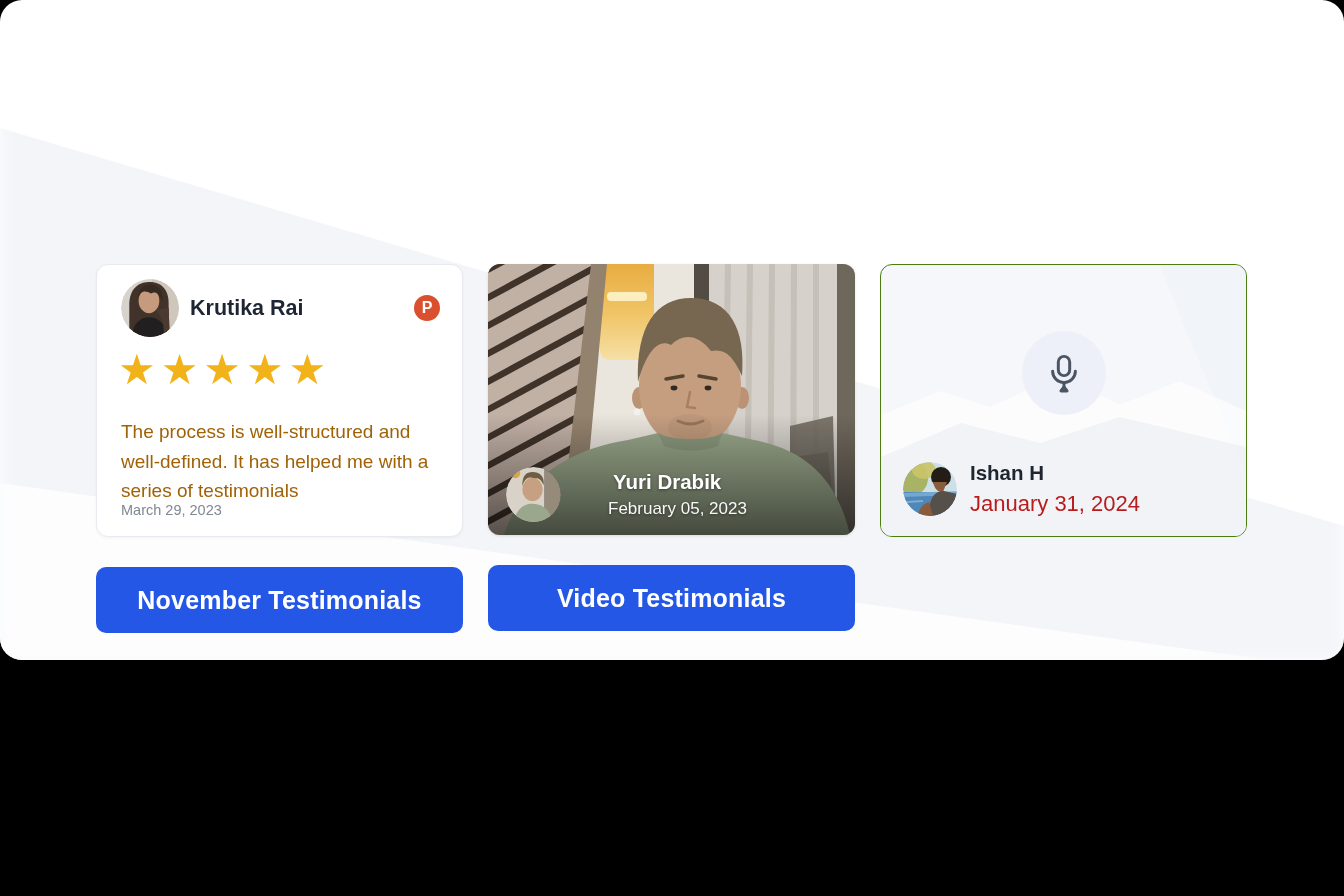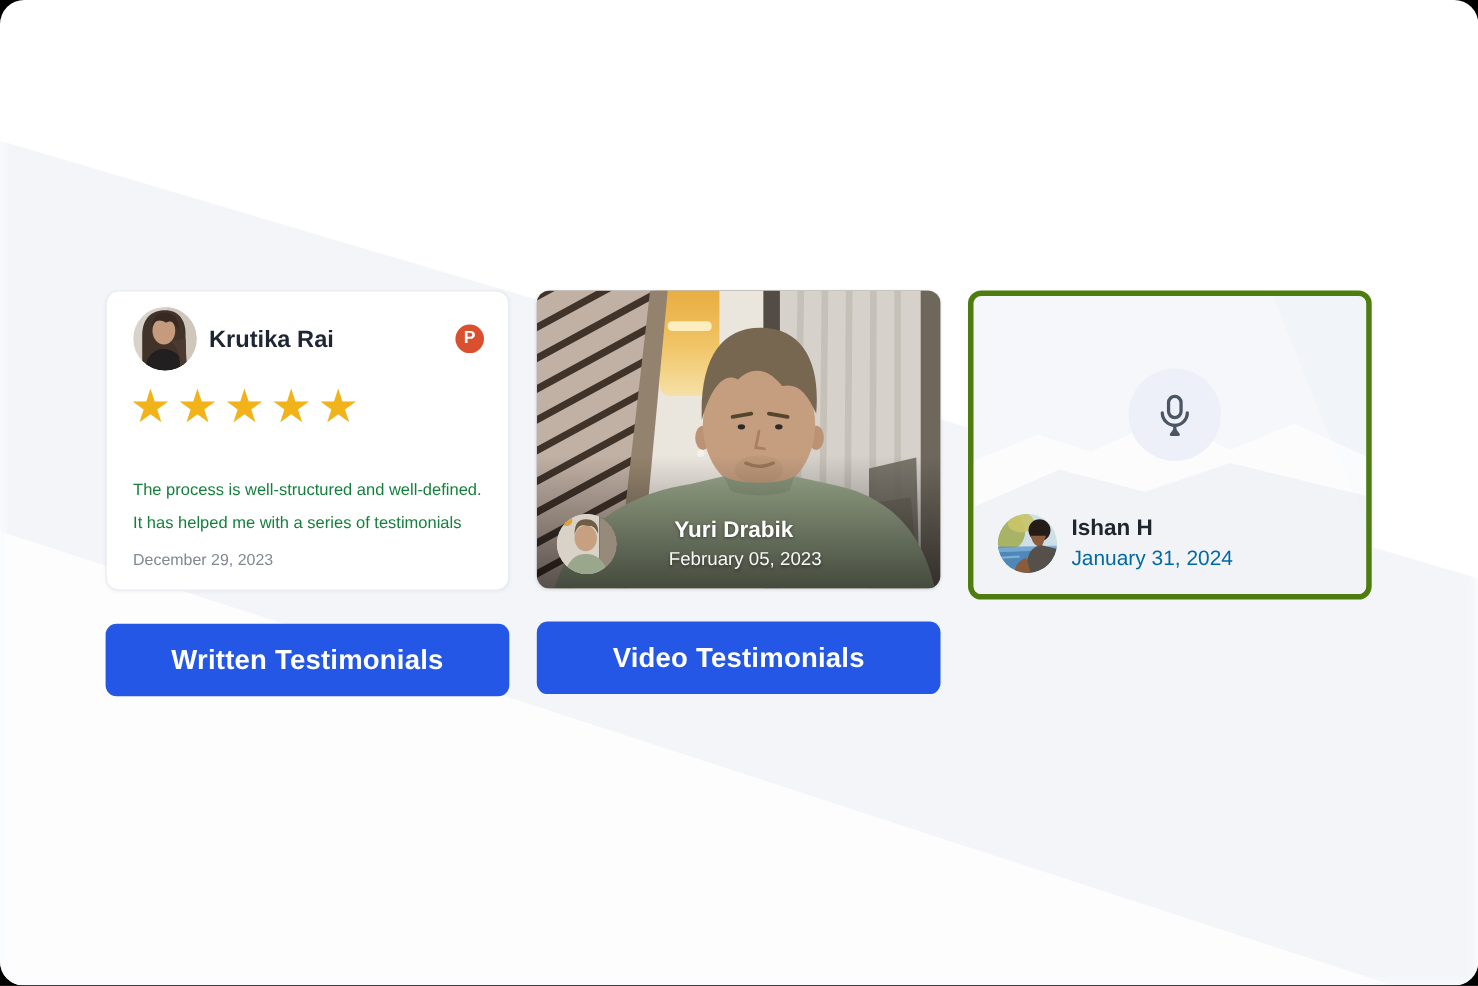--- a/index.html
+++ b/index.html
@@ -1,62 +1,62 @@
 <!DOCTYPE html>
 <html><head>
 <meta charset="utf-8">
 <style>
   html,body{margin:0;padding:0;background:#000;}
-  .stage{position:relative;width:1344px;height:896px;background:#000;overflow:hidden;
+  .stage{position:relative;width:1344px;height:660px;background:#000;overflow:hidden;
          font-family:"Liberation Sans",sans-serif;-webkit-font-smoothing:antialiased;}
   .panel{position:absolute;inset:0;background:#fff;border-radius:22px;overflow:hidden;}
   .band{position:absolute;inset:0;background:#f3f5f9;
         clip-path:polygon(0 128px,100% 526px,100% 100%,0 100%);filter:blur(6px);}
   .band-white{position:absolute;inset:0;background:#fdfdfe;
         clip-path:polygon(0 483px,1267px 100%,0 100%);filter:blur(6px);}
 
   .col{position:absolute;top:264px;width:367px;}
   .col1{left:96px}.col2{left:488px}.col3{left:880px}
 
   .card{position:relative;height:271px;border-radius:12px;}
   .card-written{background:#fff;border:1px solid #e7eaef;box-shadow:0 1px 3px rgba(25,35,60,.05);}
   .card-video{overflow:hidden;background:#8c8378;box-shadow:0 1px 3px rgba(25,35,60,.12);}
-  .card-audio{background:#f5f7fa;border:5px solid #4d7c0f;overflow:hidden;padding-left:24px;}
+  .card-audio{background:#f5f7fa;border:1px solid #4d7c0f;overflow:hidden;padding-left:24px;}
 
   .btn{display:block;margin-top:30px;width:367px;height:66px;background:#2457e5;border:none;
        border-radius:10px;color:#fff;font-size:25px;font-weight:bold;font-family:inherit;
        letter-spacing:.2px;cursor:pointer;}
 
   
   .w-header{position:absolute;top:14px;left:24px;height:58px;display:flex;align-items:center;gap:11px;}
   .avatar{border-radius:50%;overflow:hidden;flex:none;display:block;}
   .av58{width:58px;height:58px;}
   .av55{width:55px;height:55px;}
   .av54{width:54px;height:54px;}
   .w-name{font-size:21.5px;font-weight:bold;color:#1f2633;}
   .ph-badge{position:absolute;top:30px;right:22px;width:26px;height:26px;border-radius:50%;
             background:#da4f2e;color:#fff;display:flex;align-items:center;justify-content:center;
             font-size:16px;font-weight:bold;}
   .stars{position:absolute;top:84px;left:21px;font-size:42px;line-height:1;color:#f2b31a;letter-spacing:5px;}
-  .review{position:absolute;top:151px;left:24px;width:324px;font-size:15px;line-height:29.5px;color:#15803d;}
+  .review{position:absolute;top:133px;left:24px;width:324px;font-size:19px;line-height:29.5px;color:#a16207;}
   .w-date{position:absolute;top:237px;left:24px;font-size:14.5px;color:#818892;}
 
   
   .video-scene{position:absolute;inset:0;width:100%;height:100%;display:block;}
   .v-overlay{position:absolute;left:18px;bottom:13px;display:flex;align-items:center;gap:12px;}
   .v-name{font-size:20.5px;font-weight:bold;color:#fff;text-shadow:0 1px 3px rgba(0,0,0,.45);margin-left:40px;}
   .v-date{margin-top:5px;font-size:17px;color:rgba(255,255,255,.96);text-shadow:0 1px 3px rgba(0,0,0,.45);margin-left:35px;}
 
   
   .wave-bg{position:absolute;inset:0;width:100%;height:100%;display:block;}
   .mic-wrap{position:absolute;left:141px;top:66px;width:84px;height:84px;border-radius:50%;
             background:#edf0f8;display:flex;align-items:center;justify-content:center;}
   .a-overlay{position:absolute;left:22px;bottom:19px;display:flex;align-items:center;gap:13px;}
   .a-name{font-size:20.5px;font-weight:bold;color:#1f2630;}
-  .a-date{margin-top:6px;font-size:19px;color:#0369a1;}
+  .a-date{margin-top:6px;font-size:22px;color:#b91c1c;}
 </style>
 </head>
 <body>
 
 <div class="stage">
   <div class="panel">
     <div class="band"></div>
     <div class="band-white"></div>
 
     <section class="col col1">
@@ -78,23 +78,23 @@
               <path d="M33,30 C40,36 42,46 41,56 L47,56 L46,28 Z" fill="#4a3a2f"></path>
             </g>
           </svg>
           <span class="w-name">Krutika Rai</span>
         </div>
         <div class="ph-badge">
           <span>P</span>
         </div>
         <div class="stars">★★★★★</div>
         <p class="review">The process is well-structured and well-defined. It has helped me with a series of testimonials</p>
-        <div class="w-date">December 29, 2023</div>
+        <div class="w-date">March 29, 2023</div>
       </article>
-      <button class="btn">Written Testimonials</button>
+      <button class="btn">November Testimonials</button>
     </section>
 
     <section class="col col2">
       <article class="card card-video">
         <svg class="video-scene" viewBox="0 0 367 271" preserveAspectRatio="none">
           <defs>
             <clipPath id="woodClip">
                 <polygon points="0,0 118,0 92,240 70,271 0,271"></polygon>
               </clipPath>
             <linearGradient id="lampGrad" x1="0" y1="0" x2="0" y2="1">

